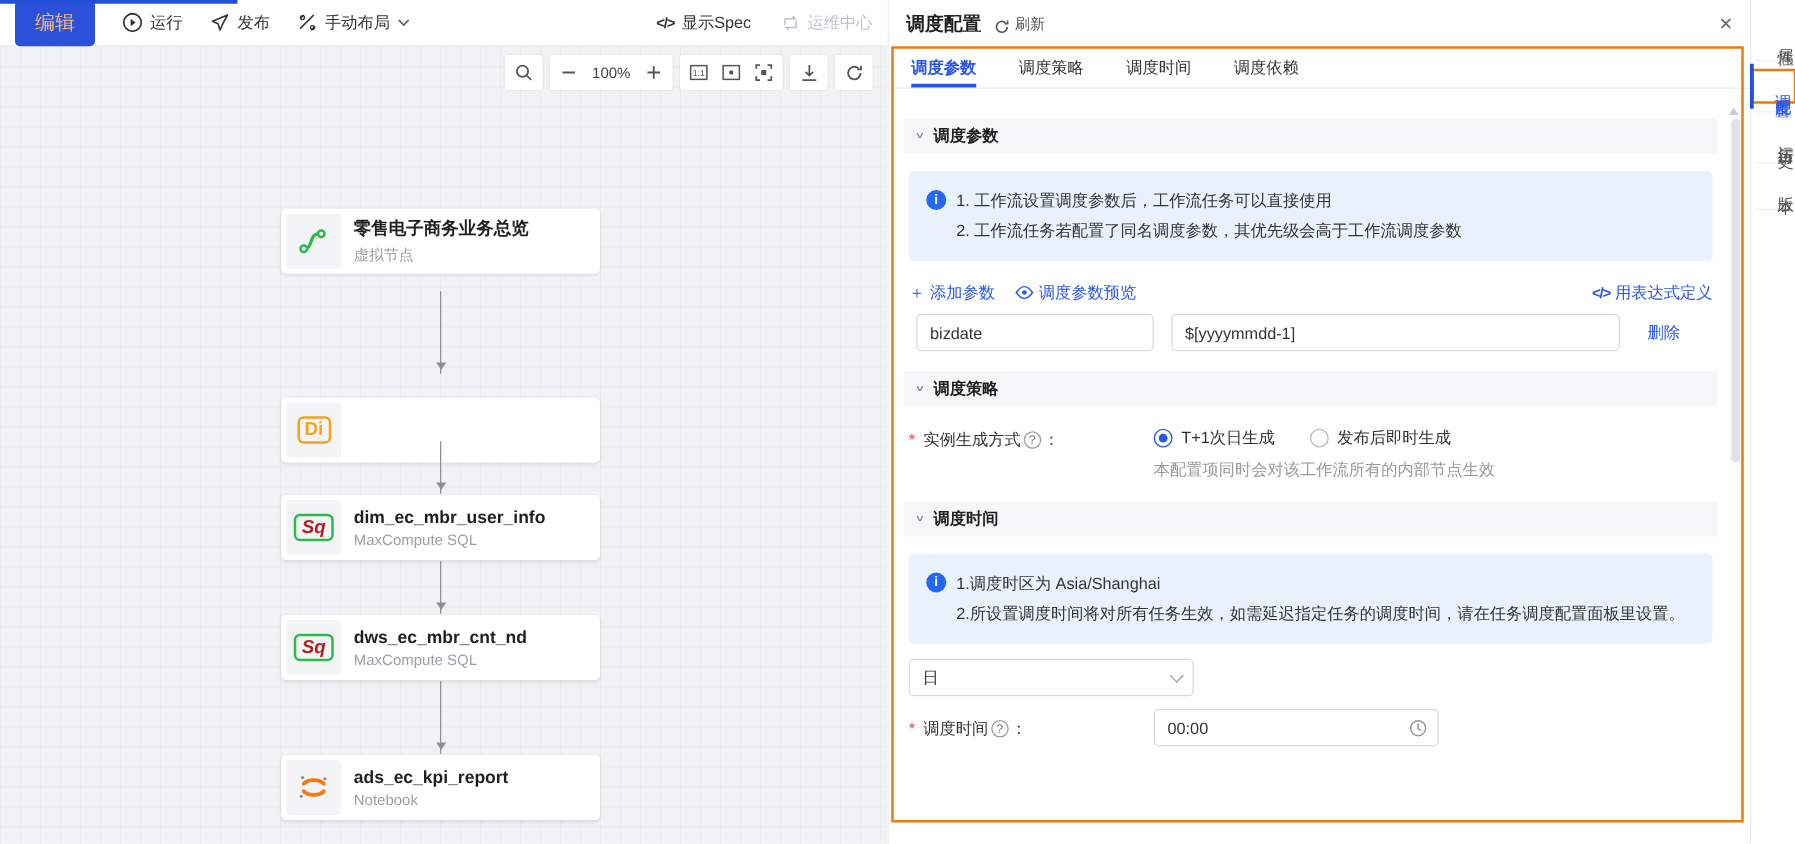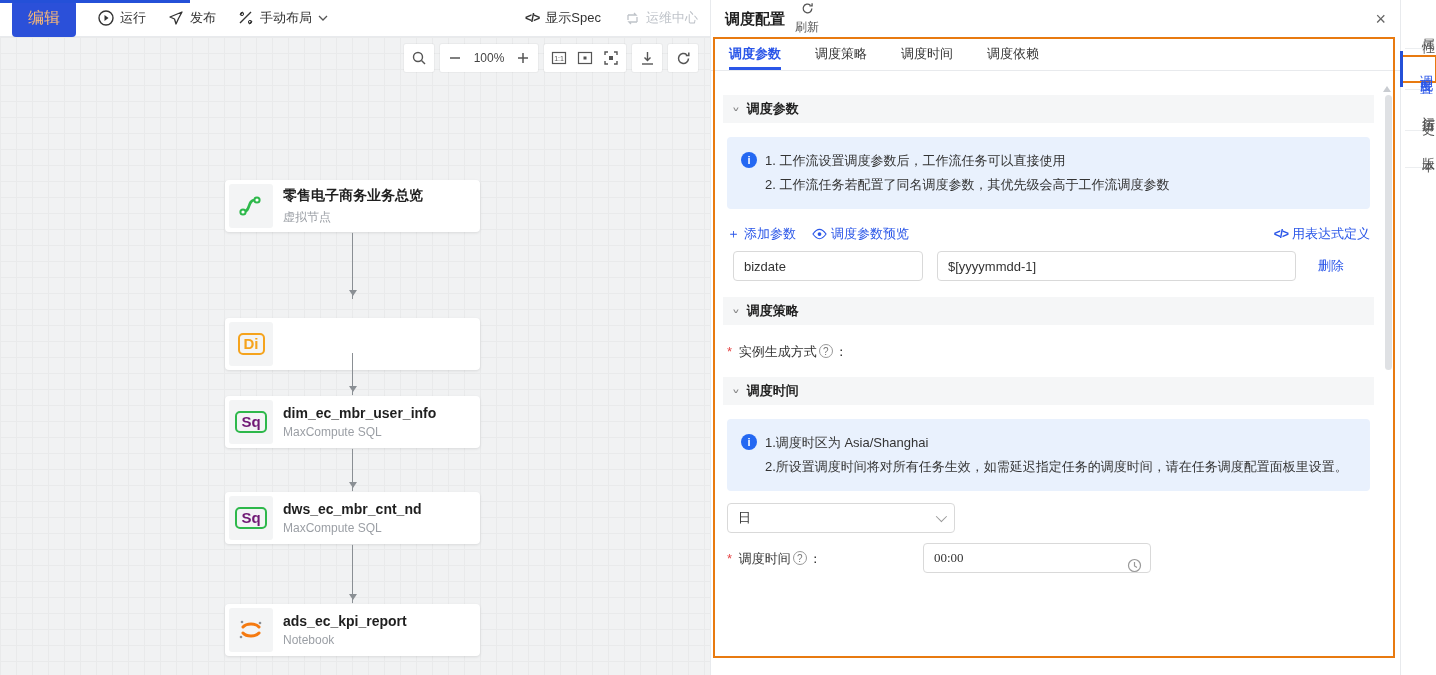--- a/index.html
+++ b/index.html
@@ -33,28 +33,28 @@
   .node-icon { width:44px; height:44px; background:#f3f4f5; border-radius:3px; display:flex;
     align-items:center; justify-content:center; flex:0 0 44px; }
   .node-text { padding-left:10px; overflow:hidden; }
   .node-title { font-size:14px; font-weight:bold; color:#1f1f1f; white-space:nowrap; }
   .node-sub { font-size:12px; color:#9b9fa5; margin-top:4px; white-space:nowrap; }
   .edge { position:absolute; left:352px; width:0; border-left:1px solid #8a8f94; }
   .edge::after { content:""; position:absolute; left:-4px; bottom:-1px; border:4px solid transparent;
     border-top:6px solid #8a8f94; }
   .badge-type { font-weight:bold; font-size:15px; border:2px solid; border-radius:5px; padding:1px 4px; line-height:1.1; }
   .badge-di { color:#f5a31d; border-color:#f5a31d; }
-  .badge-sq { color:#701a75; border-color:#2eb84b; }
+  .badge-sq { color:#b91c1c; border-color:#2eb84b;font-style:italic; }
 
   
   .panel { position:absolute; left:710px; top:0; width:690px; height:675px; background:#fff;
     border-left:1px solid #e8eaed; }
   .panel-header { height:38px; display:flex; align-items:center; padding:0 14px; gap:10px; }
   .panel-title { font-size:15px; font-weight:bold; color:#1f1f1f; }
-  .refresh-link { display:flex; align-items:center; gap:4px; color:#555; cursor:pointer; font-size:12px;flex-direction:column; }
+  .refresh-link { display:flex; align-items:flex-end; gap:4px; color:#555; cursor:pointer; font-size:12px; }
   .close-x { margin-left:auto; font-size:18px; color:#666; cursor:pointer; line-height:1; }
   .orange-box { position:absolute; left:2px; top:37px; width:682px; height:621px;
     border:2px solid #e87a10; z-index:60; pointer-events:none; }
 
   .tabs { display:flex; gap:34px; padding:0 18px; height:33px; align-items:center; border-bottom:1px solid #e8eaed; }
   .tab { color:#333; cursor:pointer; position:relative; height:100%; display:flex; align-items:center; }
   .tab.active { color:#2a56e8; font-weight:bold; }
   .tab.active::after { content:""; position:absolute; left:0; right:0; bottom:0; height:3px; background:#2a56e8; }
 
   .panel-scroll { position:absolute; top:71px; left:4px; right:18px; bottom:18px; overflow:hidden; padding:0 8px; }
@@ -94,21 +94,21 @@
   .radio { display:flex; align-items:center; gap:7px; cursor:pointer; }
   .rdot { width:15px; height:15px; border:1px solid #bbb; border-radius:50%; background:#fff; position:relative; }
   .radio.checked .rdot { border-color:#2a56e8; }
   .radio.checked .rdot::after { content:""; position:absolute; inset:3px; background:#2a56e8; border-radius:50%; }
   .field-note { color:#999; margin-top:8px; }
 
   .select-box { width:228px; height:30px; border:1px solid #d9d9d9; border-radius:4px; display:flex;
     align-items:center; padding:0 10px; color:#333; background:#fff; cursor:pointer; }
   .select-box .sel-chev { margin-left:auto; width:8px; height:8px; border-right:1px solid #999;
     border-bottom:1px solid #999; transform:rotate(45deg) translateY(-2px); }
-  .time-box { width:228px; display:flex; align-items:flex-end;font-family:Liberation Serif, serif; }
+  .time-box { width:228px; display:flex; align-items:center; }
   .time-box .inp { width:228px; padding-right:30px; }
   .clock-ico { margin-left:-24px; }
 
   .scroll-thumb { position:absolute; right:8px; top:95px; width:7px; height:275px; background:#dfe1e4;
     border-radius:4px; z-index:40; }
   .scroll-up { position:absolute; right:9px; top:82px; width:0; height:0; border:4px solid transparent;
     border-bottom:6px solid #c9ccd1; z-index:40; }
 
   
   .side-rail { position:absolute; right:0; top:0; width:36px; height:675px; background:#fff;
@@ -228,21 +228,21 @@
     <div class="ct-group">
       <span class="ct-btn">
         <svg width="15" height="15" viewBox="0 0 15 15">
             <path d="M12.5 7.5a5 5 0 1 1-1.7-3.8" fill="none" stroke="#555" stroke-width="1.5"></path>
             <path d="M12.8 1.5v3h-3" fill="none" stroke="#555" stroke-width="1.5"></path>
           </svg>
       </span>
     </div>
   </div>
 
-  <div class="node" style="top:143px">
+  <div class="node" style="top:130px">
     <div class="node-icon">
       <svg width="28" height="28" viewBox="0 0 28 28">
           <path d="M6 20c8 0 4-12 12-12" fill="none" stroke="#2eb84b" stroke-width="2.6" stroke-linecap="round"></path>
           <circle cx="6" cy="20" r="2.6" fill="#fff" stroke="#2eb84b" stroke-width="2"></circle>
           <circle cx="20" cy="8" r="2.6" fill="#fff" stroke="#2eb84b" stroke-width="2"></circle>
         </svg>
     </div>
     <div class="node-text">
       <div class="node-title">零售电子商务业务总览</div>
       <div class="node-sub">虚拟节点</div>
@@ -362,20 +362,33 @@
     </div>
 
     <div class="section-bar" style="margin-top:6px">
       <span class="chev">˅</span>
       <span>调度策略</span>
     </div>
 
     <div class="field-row">
       <div class="field-label req">
         <span>实例生成方式</span><span class="help-q">?</span><span>：</span>
+      </div>
+      <div class="field-ctl">
+        <div class="radio-group">
+          <span class="radio checked">
+            <span class="rdot"></span>
+            <span>T+1次日生成</span>
+          </span>
+          <span class="radio">
+            <span class="rdot"></span>
+            <span>发布后即时生成</span>
+          </span>
+        </div>
+        <div class="field-note">本配置项同时会对该工作流所有的内部节点生效</div>
       </div>
     </div>
 
     <div class="section-bar" style="margin-top:16px">
       <span class="chev">˅</span>
       <span>调度时间</span>
     </div>
 
     <div class="info-box">
       <i class="info-i">i</i>

